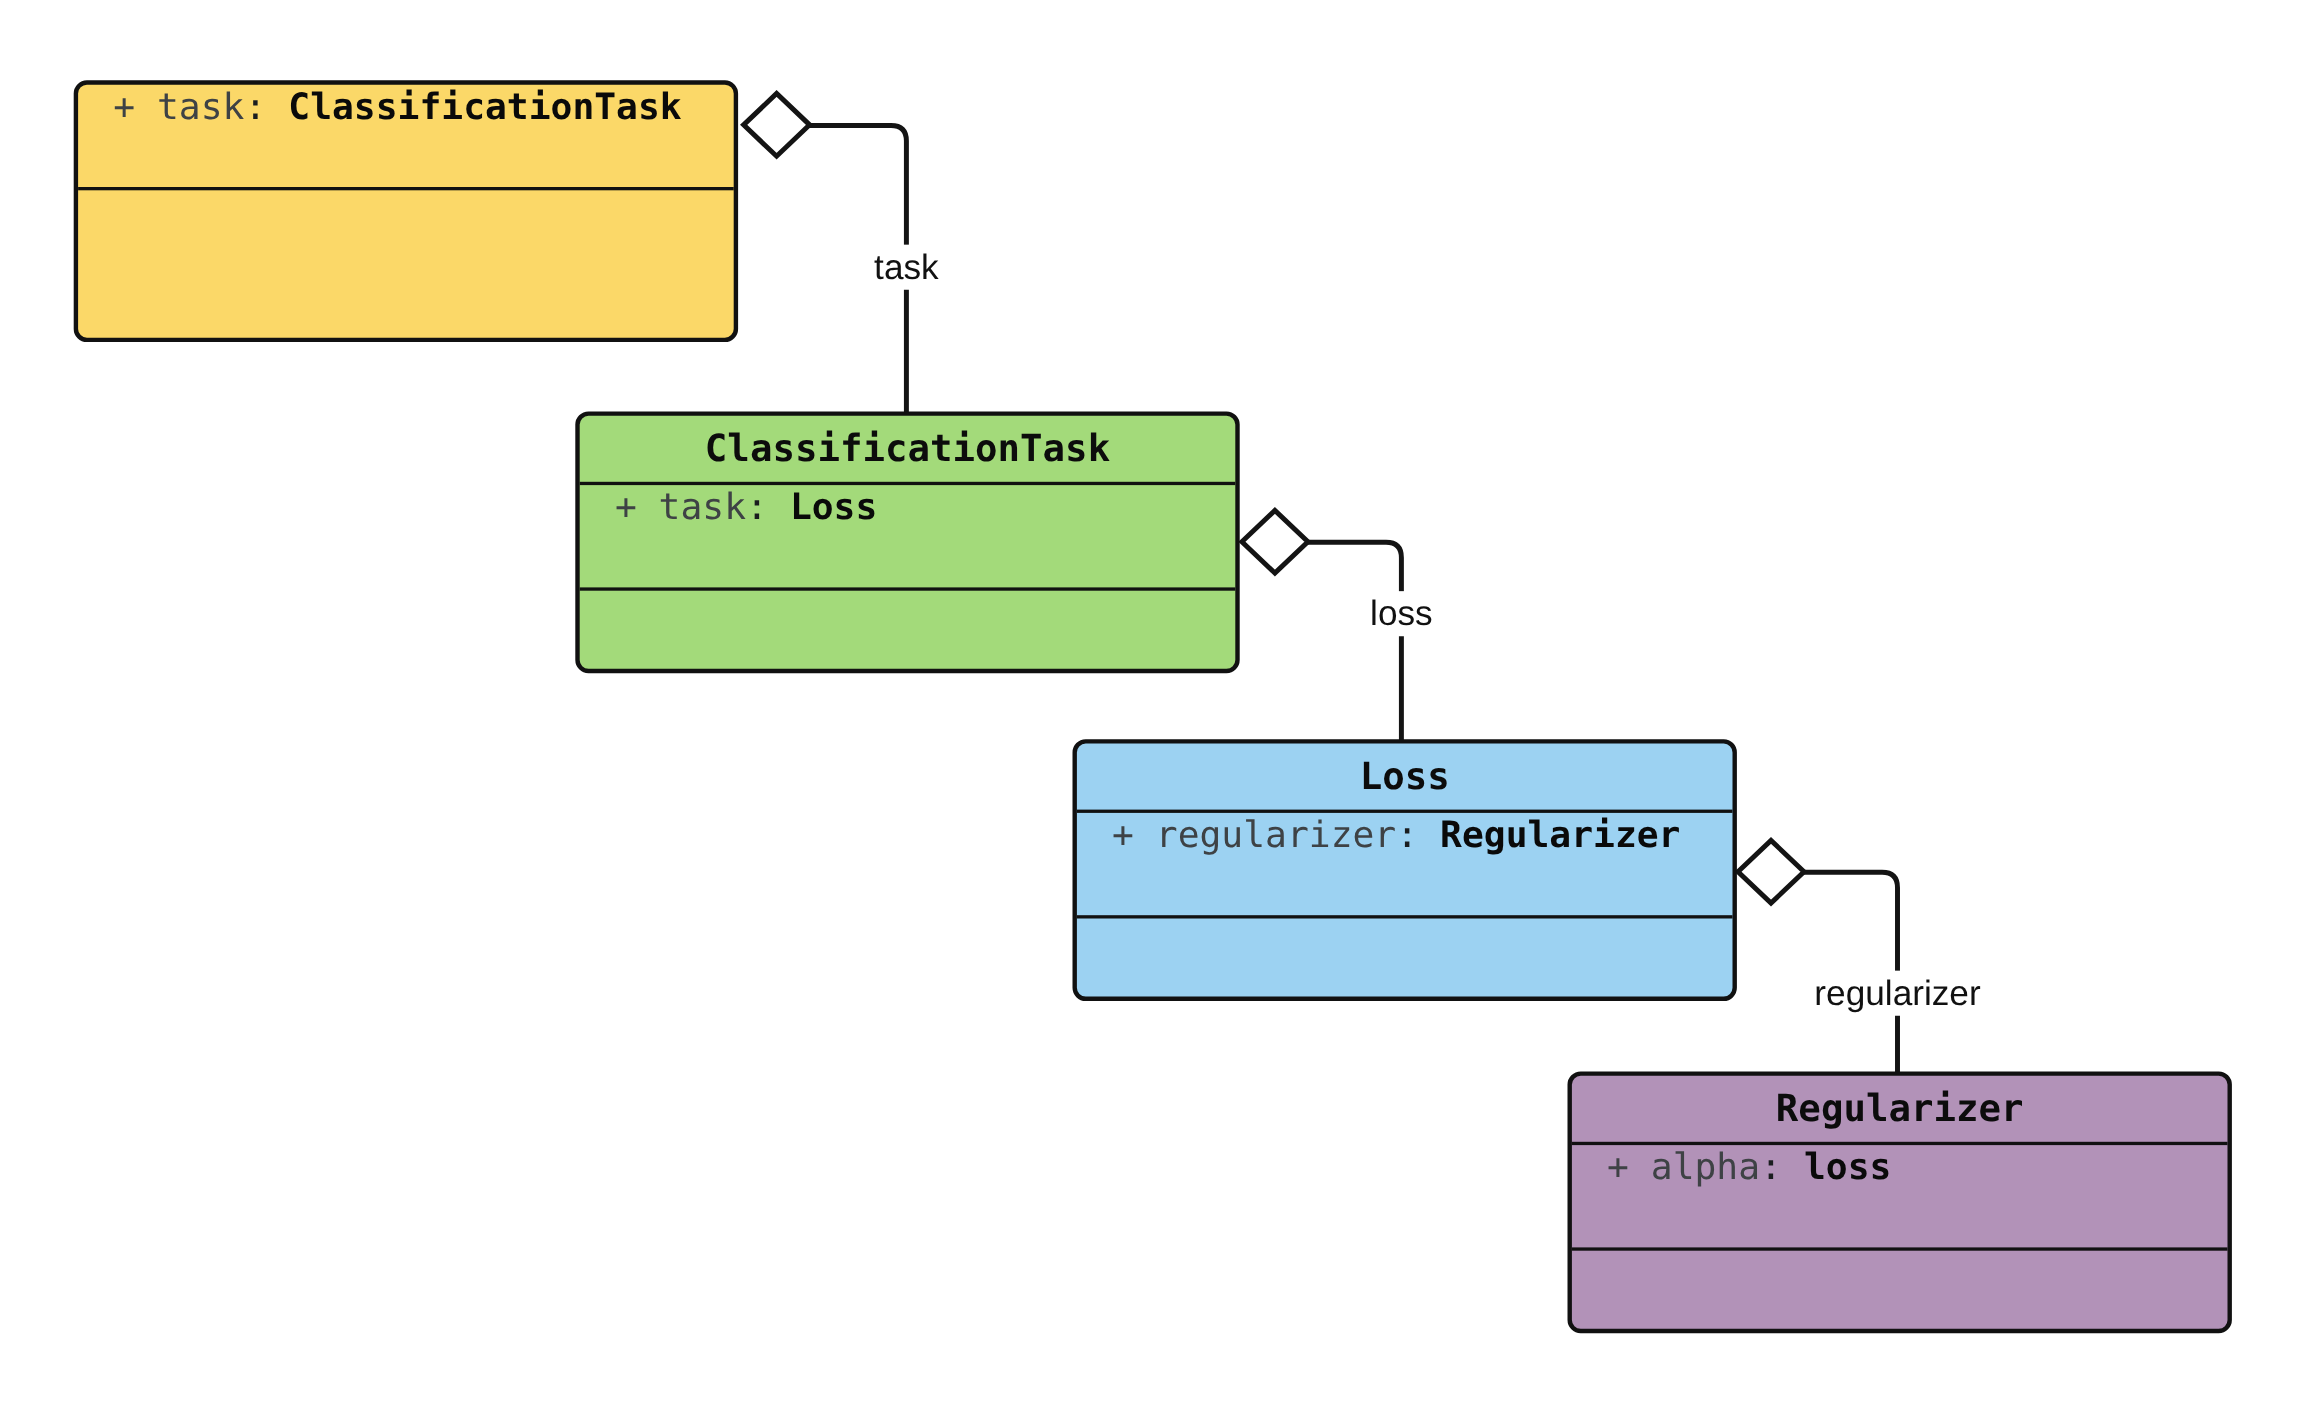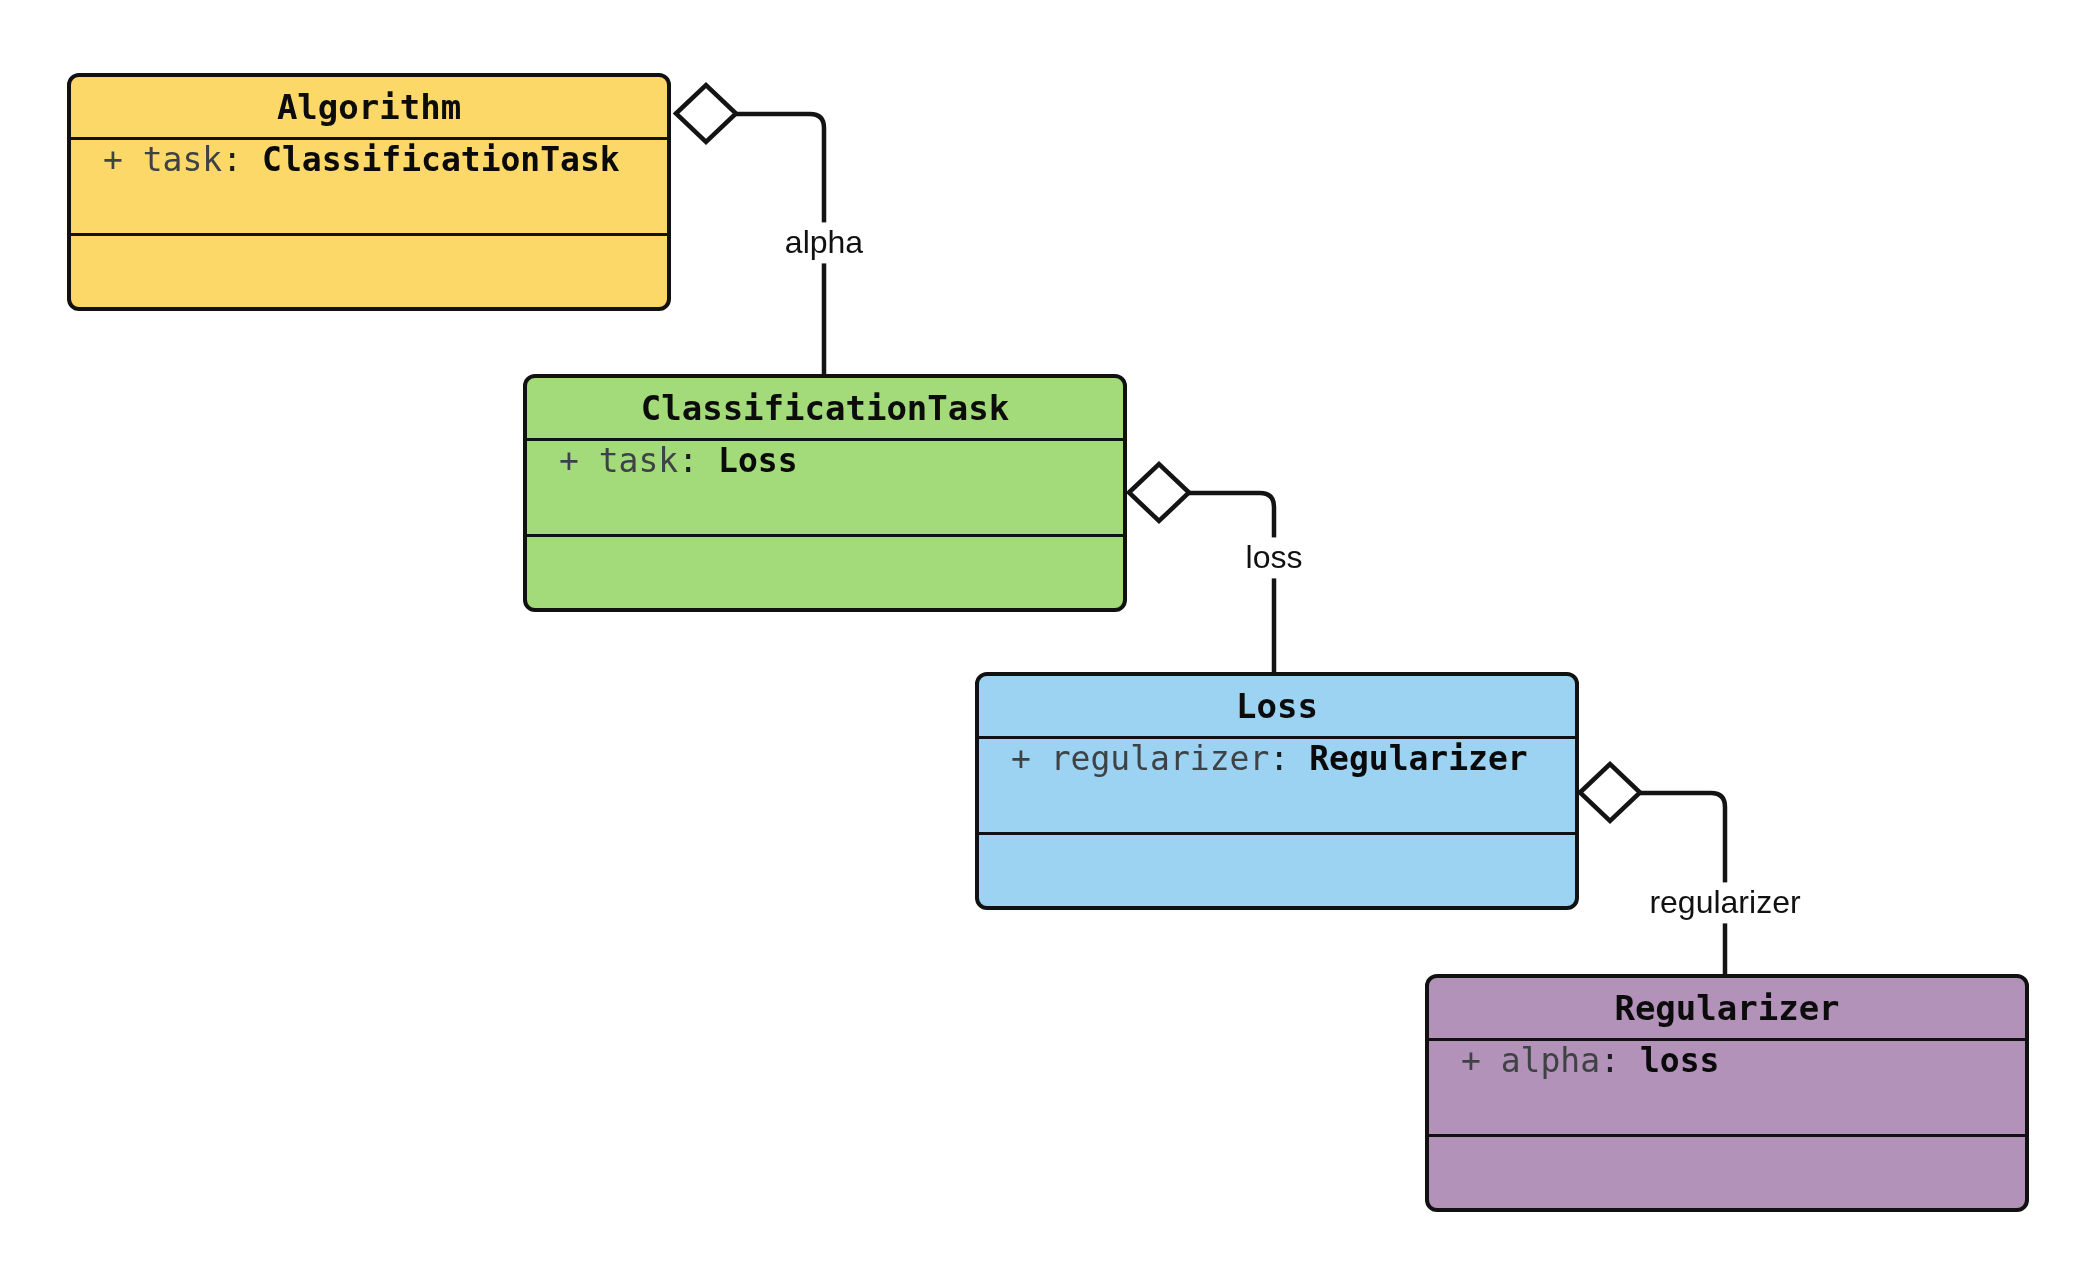--- a/index.html
+++ b/index.html
@@ -98,21 +98,20 @@
       <path class="edge-line" d="M1188 493 H1260 Q1274 493 1274 507 V676"></path>
       <polygon class="edge-diamond" points="1129,492.5 1159,464 1189,492.5 1159,521"></polygon>
     </g>
     <g>
       <path class="edge-line" d="M1638 793 H1711 Q1725 793 1725 807 V978"></path>
       <polygon class="edge-diamond" points="1580,792.5 1610,764 1640,792.5 1610,821"></polygon>
     </g>
   </svg>
 
   <div class="uml-box" style="left: 67px; top: 73px; background-color: rgb(251, 216, 104);">
-    <div class="uml-title">Algorithm</div>
     <div class="uml-attrs"><span class="attr-label">+ task</span><span class="attr-colon">:</span><span class="attr-type">ClassificationTask</span></div>
     <div class="uml-methods"></div>
   </div>
 
   <div class="uml-box" style="left: 523px; top: 374px; background-color: rgb(163, 218, 122);">
     <div class="uml-title">ClassificationTask</div>
     <div class="uml-attrs"><span class="attr-label">+ task</span><span class="attr-colon">:</span><span class="attr-type">Loss</span></div>
     <div class="uml-methods"></div>
   </div>
 
@@ -121,17 +120,17 @@
     <div class="uml-attrs"><span class="attr-label">+ regularizer</span><span class="attr-colon">:</span><span class="attr-type">Regularizer</span></div>
     <div class="uml-methods"></div>
   </div>
 
   <div class="uml-box" style="left: 1425px; top: 974px; background-color: rgb(178, 146, 184);">
     <div class="uml-title">Regularizer</div>
     <div class="uml-attrs"><span class="attr-label">+ alpha</span><span class="attr-colon">:</span><span class="attr-type">loss</span></div>
     <div class="uml-methods"></div>
   </div>
 
-  <div class="edge-label" style="left:824px; top:243px;">alpha</div>
+  <div class="edge-label" style="left:824px; top:243px;">task</div>
   <div class="edge-label" style="left:1274px; top:558px;">loss</div>
   <div class="edge-label" style="left:1725px; top:903px;">regularizer</div>
 
 </div>
 
 </body></html>

